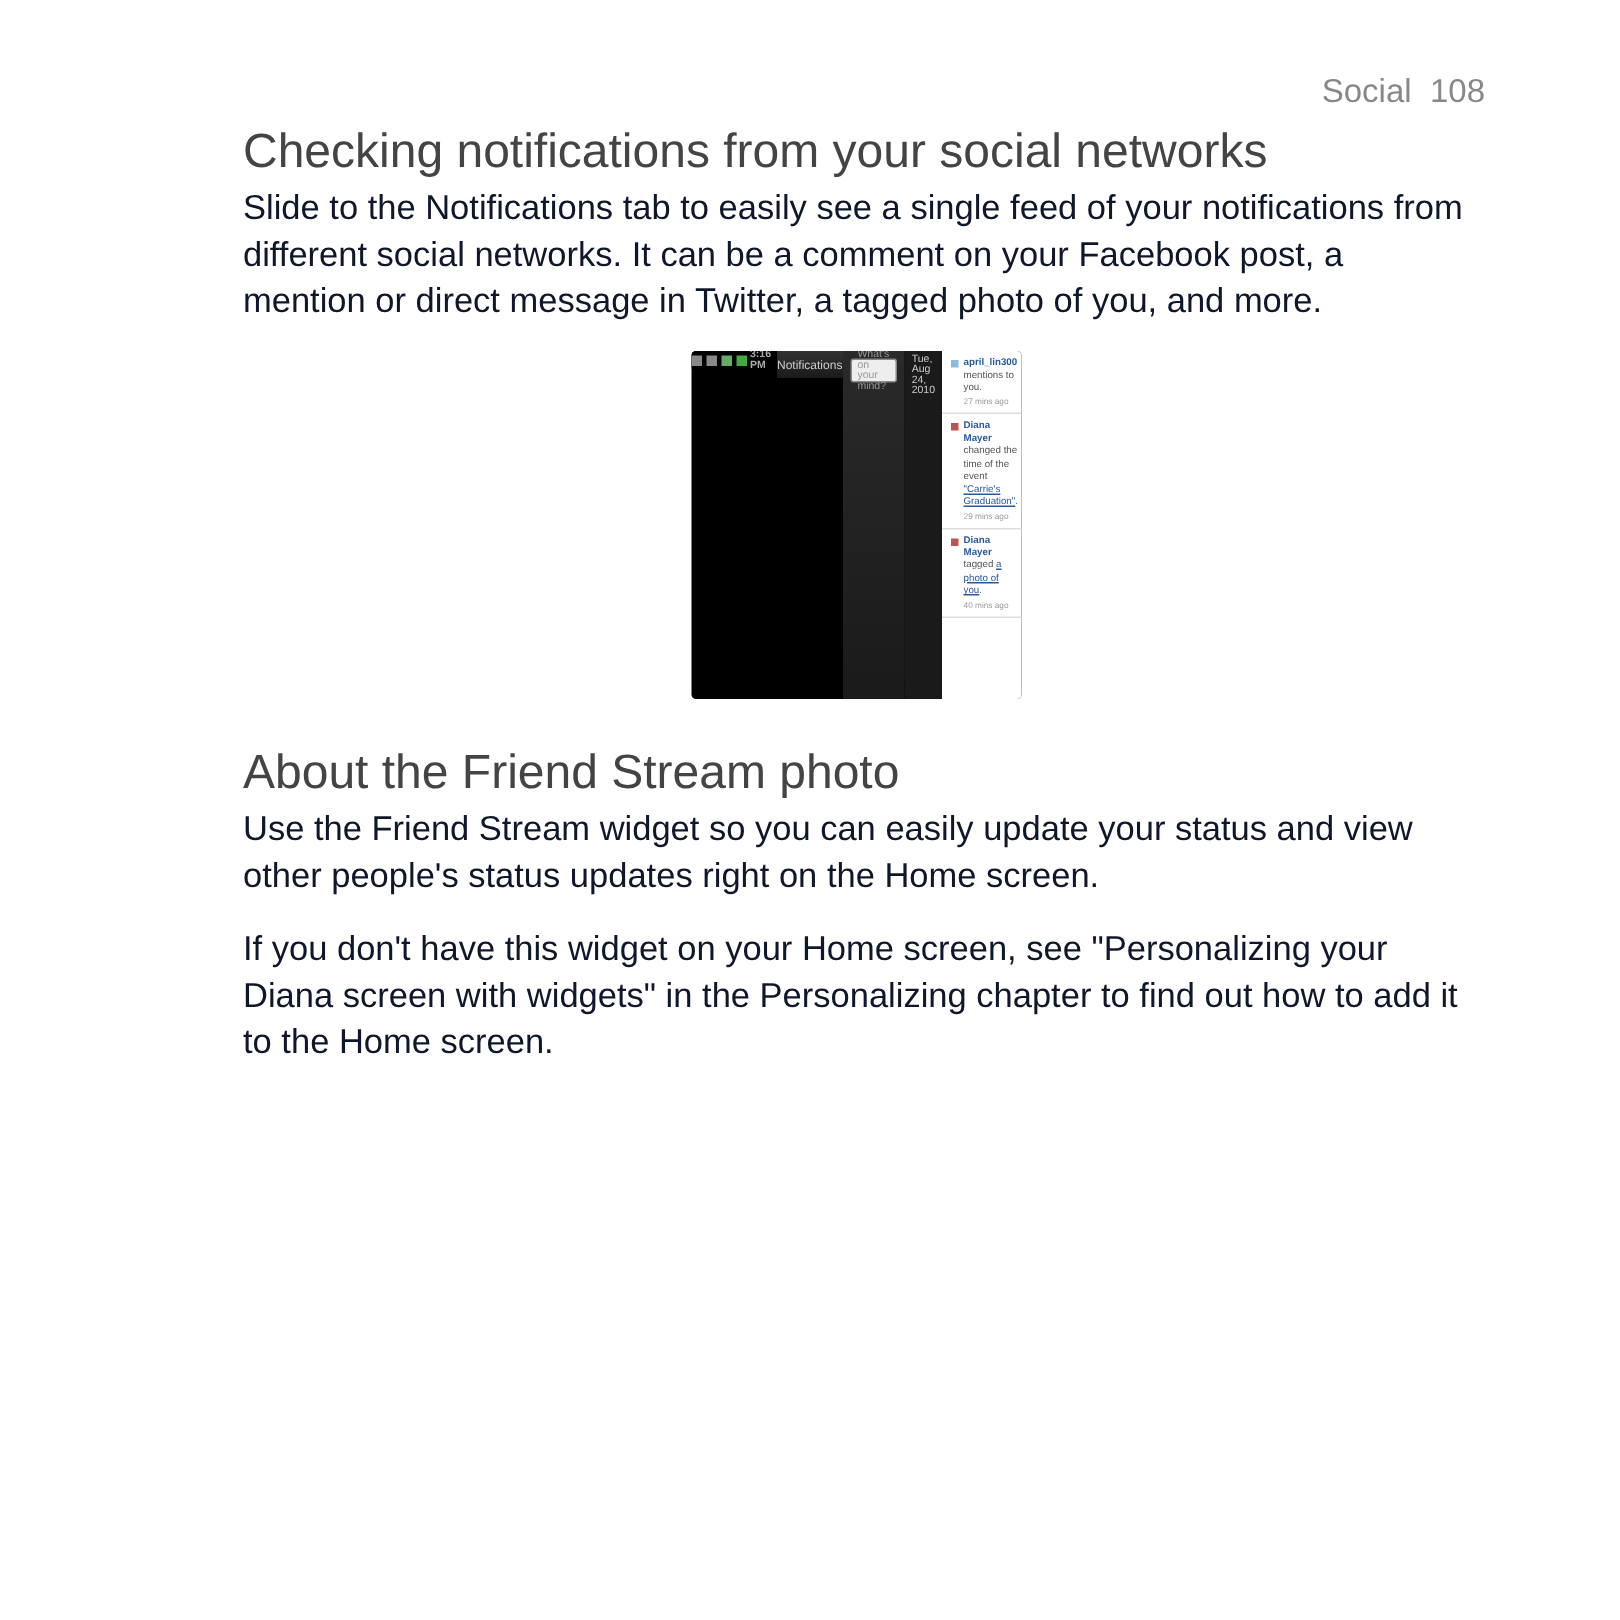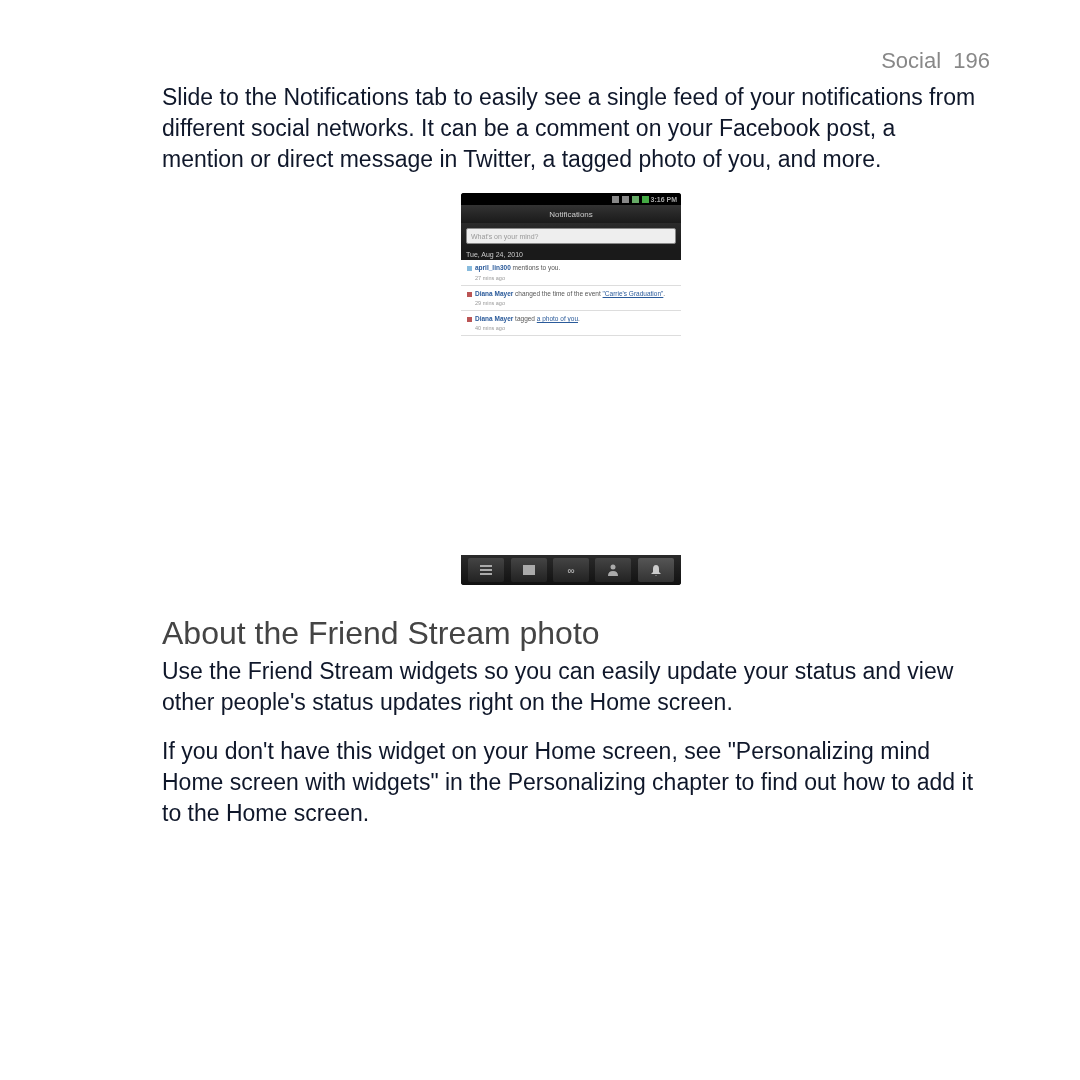--- a/index.html
+++ b/index.html
@@ -40,25 +40,24 @@
       font-weight: 300;
       margin-bottom: 18px;
     }
     .phone-wrap {
       display: flex;
       justify-content: center;
       margin: 12px 0 30px 0;
     }
     .phone {
       width: 220px;
-      height: 392px;
+      height: 232px;
       background: #000000;
       border-radius: 3px;
       display: flex;
-      flex-direction: column;
       overflow: hidden;
     }
     .status-bar {
       height: 12px;
       background: #000;
       display: flex;
       justify-content: flex-end;
       align-items: center;
       padding-right: 4px;
       gap: 2px;
@@ -168,24 +167,25 @@
       font-size: 32px;
       font-weight: 400;
       color: #444;
       margin-bottom: 4px;
     }
   </style>
 </head>
 <body>
 
 <div class="header-right">
-  <span>Social</span>&nbsp;&nbsp;<span>196</span>
+  <span>Social</span>&nbsp;&nbsp;<span>108</span>
 </div>
 
 <div class="content">
+  <h1>Checking notifications from your social networks</h1>
   <p class="body-text">Slide to the Notifications tab to easily see a single feed of your notifications from different social networks. It can be a comment on your Facebook post, a mention or direct message in Twitter, a tagged photo of you, and more.</p>
 
   <div class="phone-wrap">
     <div class="phone">
 
       <div class="status-bar">
         <div class="icons">
           <div class="sicon"></div>
           <div class="sicon"></div>
           <div class="sicon" style="background:#6a6"></div>
@@ -262,16 +262,16 @@
           <svg width="10" height="12" viewBox="0 0 10 12">
               <path d="M5 0 L5 1 Q8 1 8 5 L8 8 L10 10 L0 10 L2 8 L2 5 Q2 1 5 1 Z M4 11 Q5 12 6 11 Z" fill="#ccc"></path>
             </svg>
         </div>
       </div>
 
     </div>
   </div>
 
   <h2>About the Friend Stream photo</h2>
-  <p class="body-text">Use the Friend Stream widgets so you can easily update your status and view other people's status updates right on the Home screen.</p>
-  <p class="body-text">If you don't have this widget on your Home screen, see "Personalizing mind Home screen with widgets" in the Personalizing chapter to find out how to add it to the Home screen.</p>
+  <p class="body-text">Use the Friend Stream widget so you can easily update your status and view other people's status updates right on the Home screen.</p>
+  <p class="body-text">If you don't have this widget on your Home screen, see "Personalizing your Diana screen with widgets" in the Personalizing chapter to find out how to add it to the Home screen.</p>
 
 </div>
 
 </body></html>

